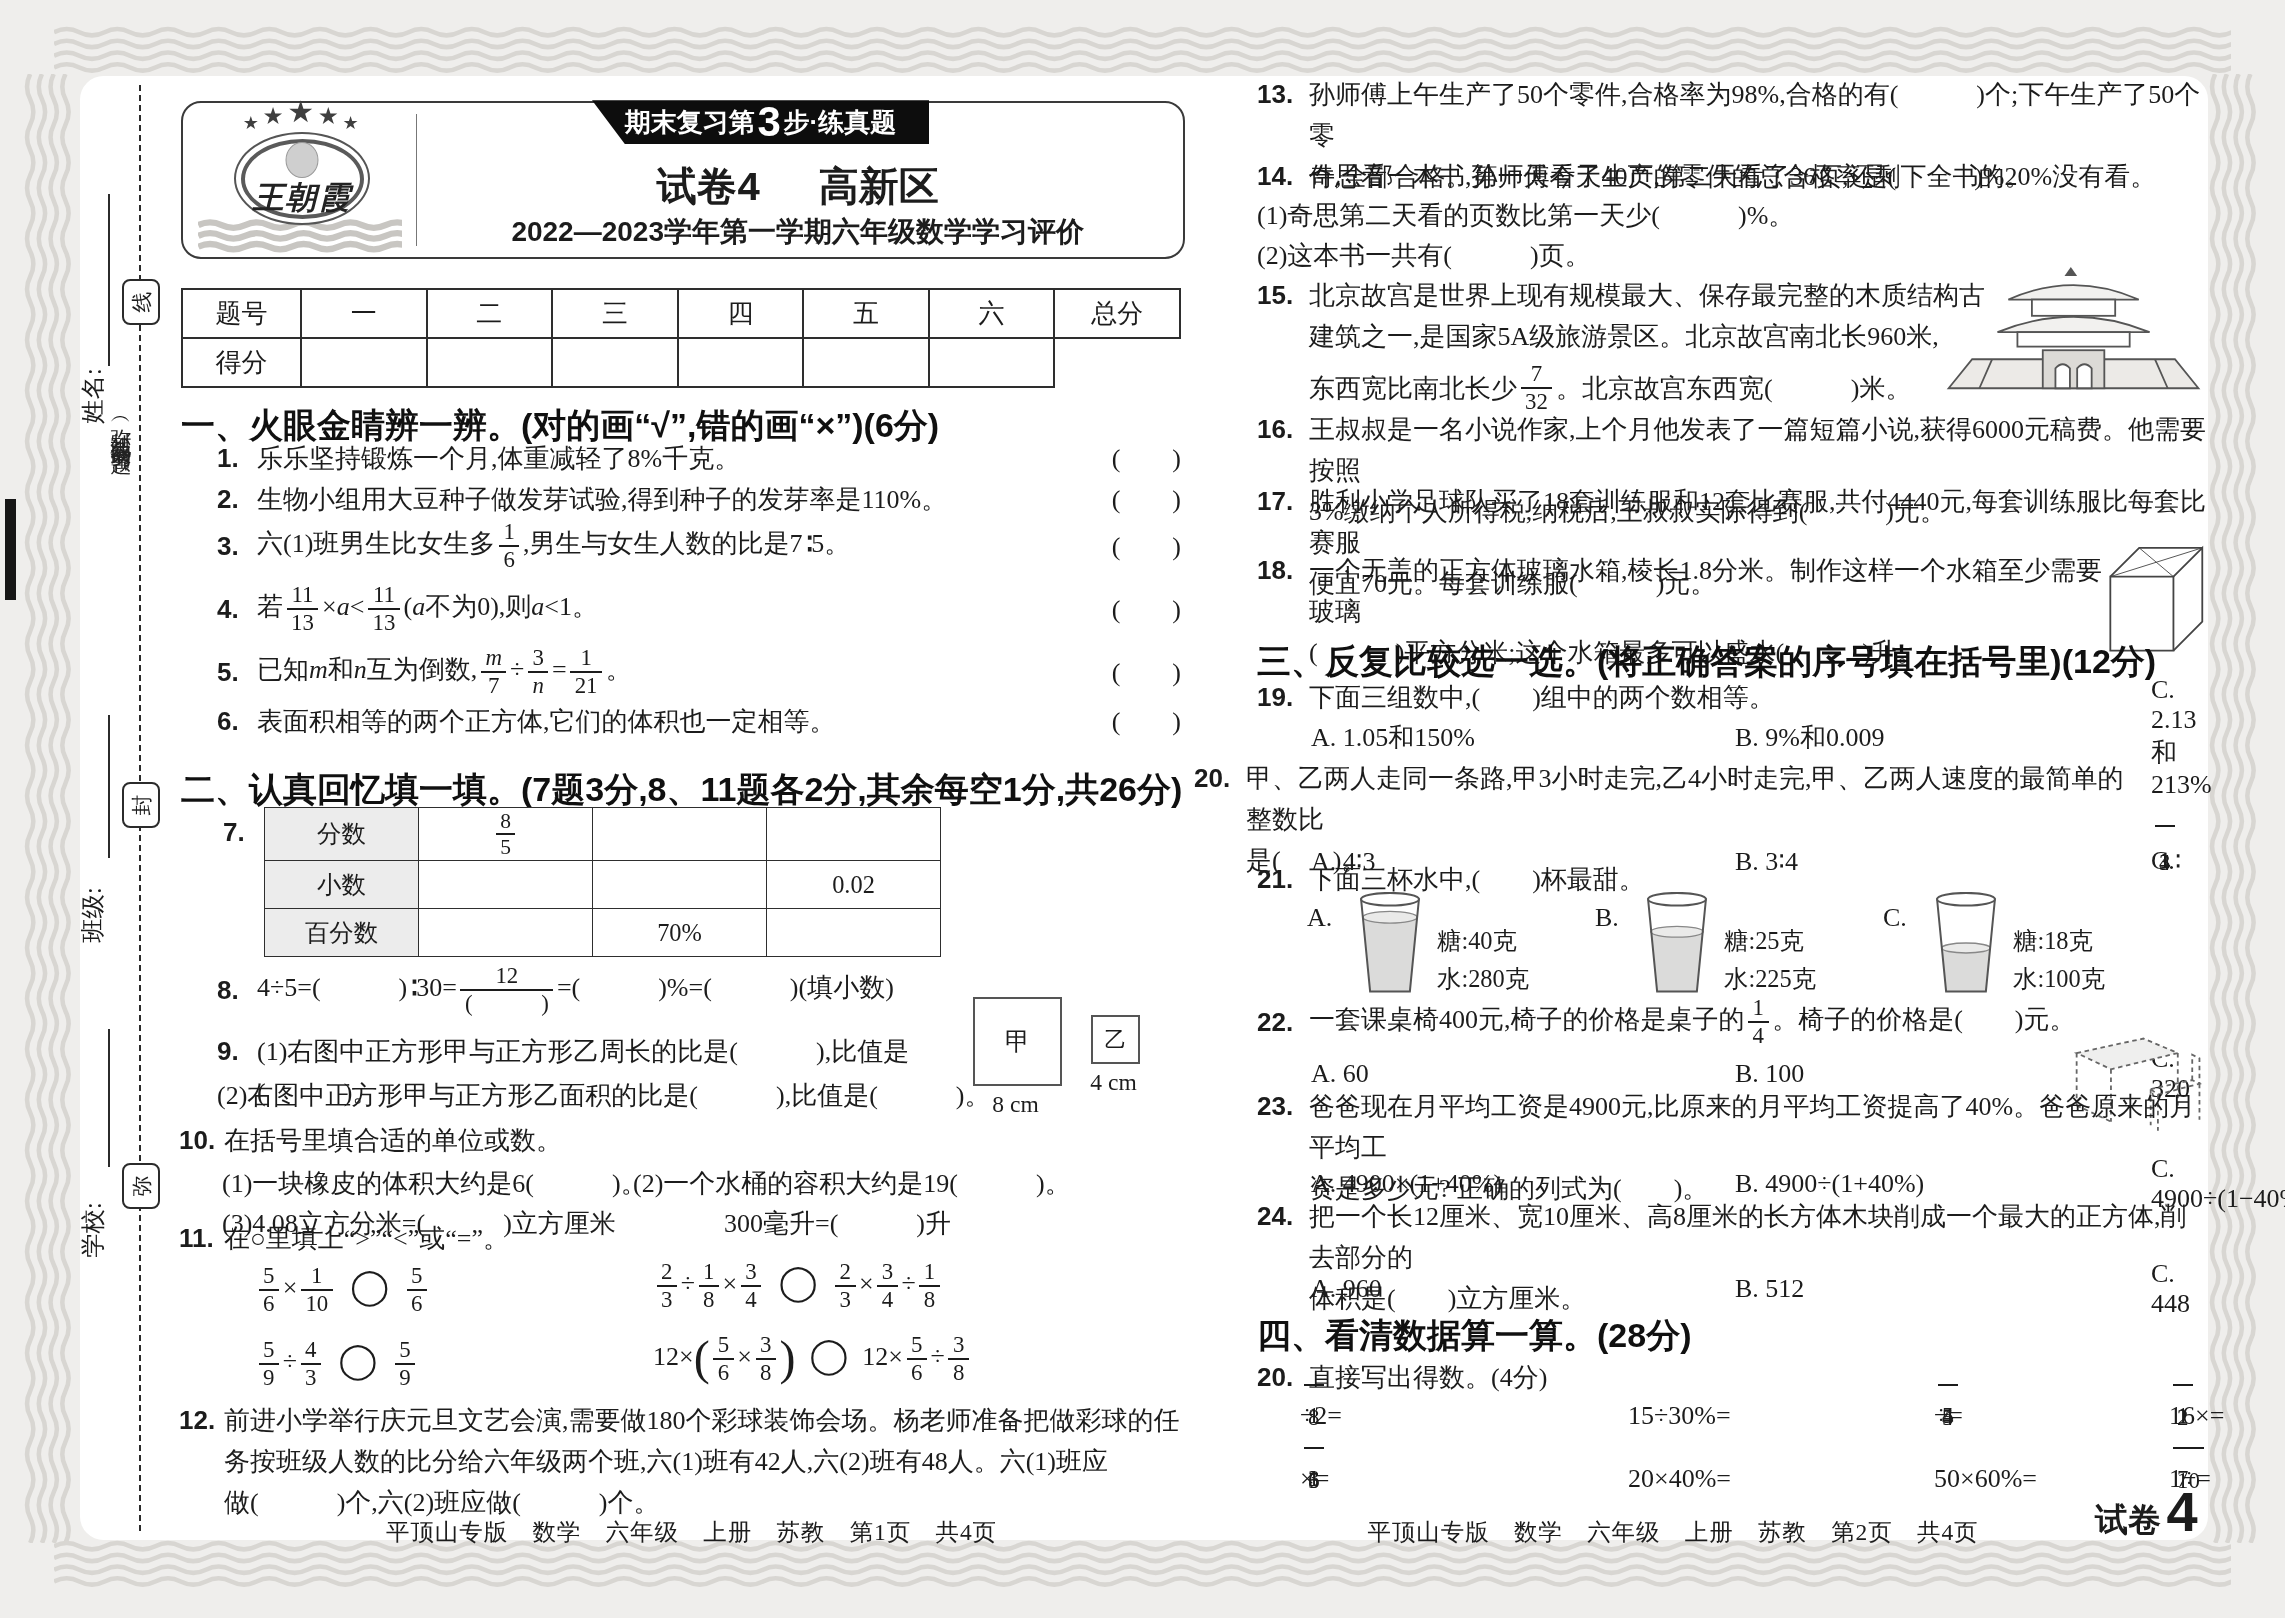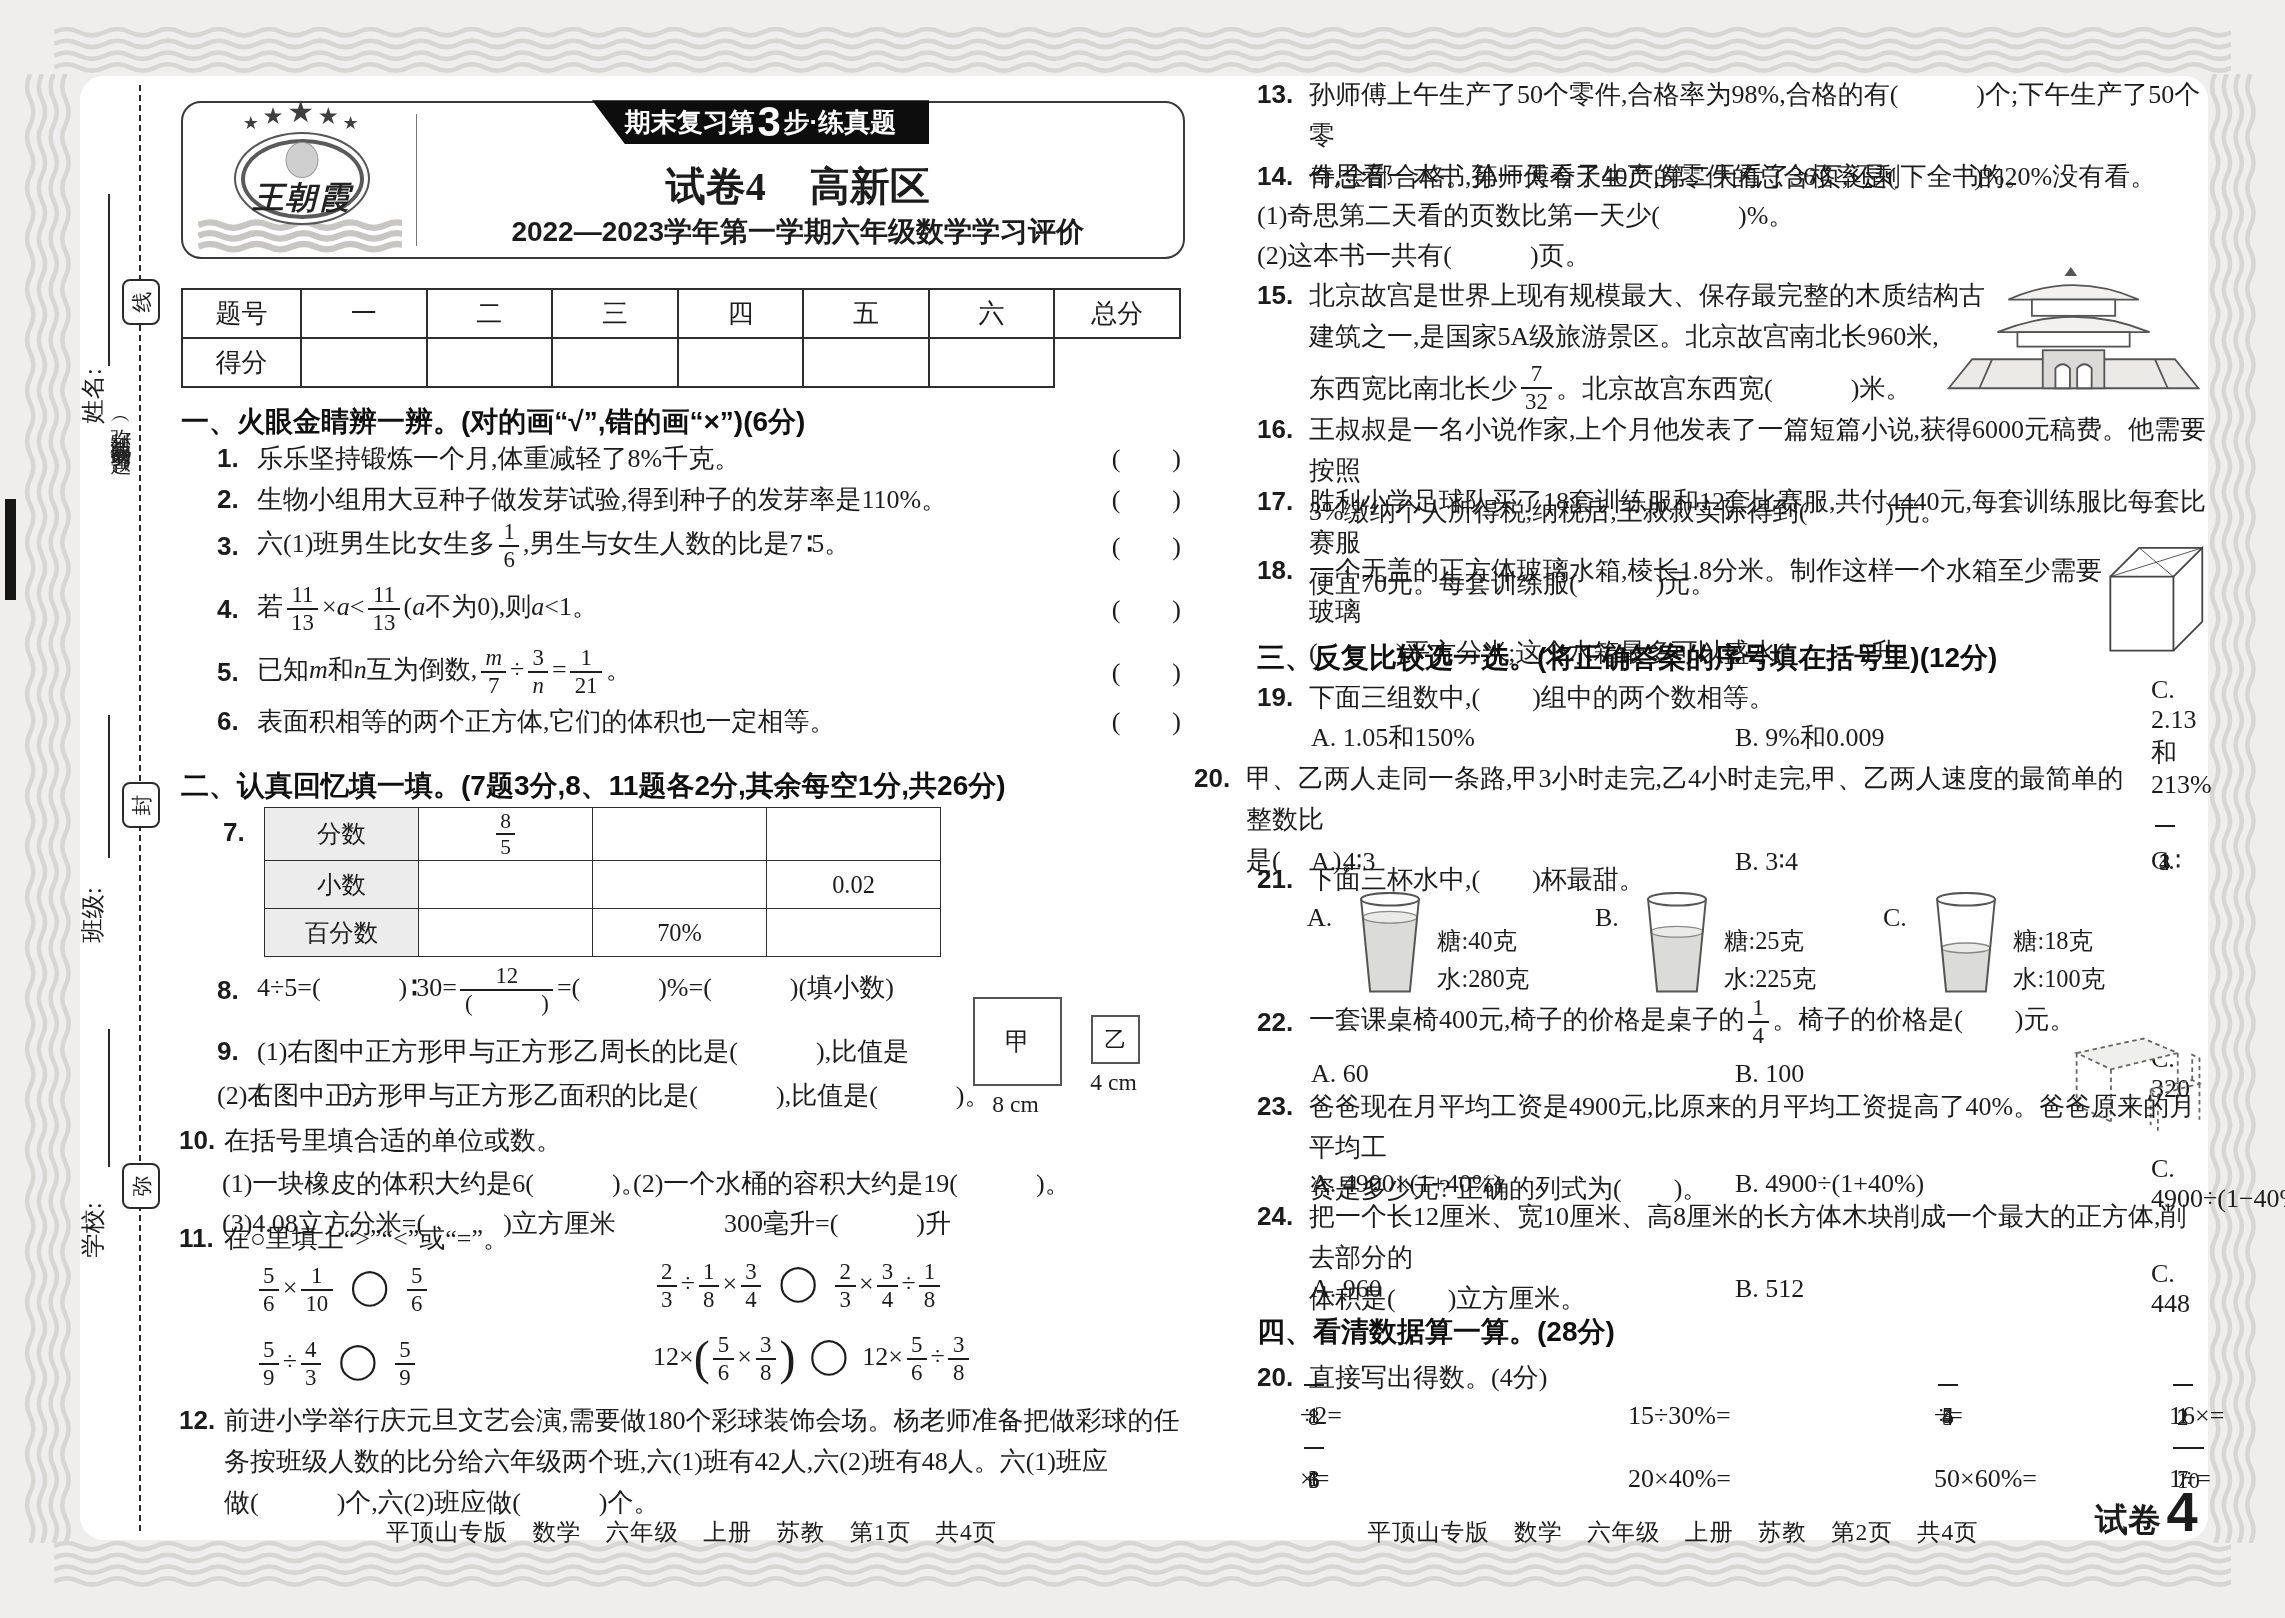--- a/index.html
+++ b/index.html
@@ -10,42 +10,42 @@
   svg.wv{position:absolute}
   
   .q{position:absolute;display:flex;align-items:flex-start;font-size:26px;line-height:41px}
   .q.center{align-items:center}
   .qn{font-family:"Liberation Sans",sans-serif;font-weight:bold;flex:0 0 40px}
   .qn.w50{flex-basis:45px}
   .qn.w58{flex-basis:52px}
   .qt{flex:1}
   .ln{line-height:41px}
   .sub{position:absolute;font-size:26px;line-height:41px}
-  .sec{position:absolute;font-family:"Liberation Sans",sans-serif;font-weight:bold;font-size:28px;color:#101010;white-space:nowrap}
+  .sec{position:absolute;font-family:"Liberation Sans",sans-serif;font-weight:bold;font-size:34px;color:#101010;white-space:nowrap}
   .titem{position:absolute;display:flex;align-items:center;font-size:26px}
   .titem .qt{flex:1}
   .brk{flex:0 0 auto;margin-left:9px}
   .opts{position:absolute;font-size:26px;height:72px}
   .opts span{position:absolute;top:0;display:inline-flex;align-items:center;height:100%}
   .optrow-short{height:42px}
   
   .frac{display:inline-grid;vertical-align:middle;margin:0 3.6px;line-height:1.12;font-size:0.88em}
   .frac>span{justify-self:stretch;text-align:center;padding:0 4.5px}
   .frac .fd{border-top:2px solid #1c1c1c}
   .bp{font-size:1.85em;font-weight:400;vertical-align:middle;line-height:.8}
   .cmp{font-size:1.35em;vertical-align:-2.7px;margin:0 7.2px}
   i{font-style:italic}
   
   .hbox{position:absolute;left:181px;top:101px;width:1000px;height:154px;border:2px solid #3a3a3a;border-radius:20px;background:#fff}
   .hdivider{position:absolute;left:233px;top:11px;bottom:11px;width:0;border-left:1.6px solid #777}
   .badge{position:absolute;left:409px;top:-2.7px;width:337px;height:44px;background:#0d0d0d;color:#fff;
          display:flex;align-items:center;justify-content:center;font-family:"Liberation Sans",sans-serif;
          font-weight:bold;font-size:26px;clip-path:polygon(0 0,100% 0,100% 100%,33px 100%)}
   .badge .step{font-size:42px;margin:0 2.7px;line-height:1}
-  .htitle{position:absolute;left:233px;right:3.6px;top:56px;text-align:center;font-family:Liberation Serif, serif;font-weight:bold;font-size:40px}
+  .htitle{position:absolute;left:233px;right:3.6px;top:56px;text-align:center;font-family:Liberation Mono, monospace;font-weight:bold;font-size:40px}
   .htitle .reg{margin-left:34px}
   .hsub{position:absolute;left:233px;right:3.6px;top:110px;text-align:center;font-family:"Liberation Sans",sans-serif;font-weight:bold;font-size:28px}
   .stars{position:absolute;left:12.7px;top:3.6px;width:210px;text-align:center;color:#3f3f3f}
   .stars span{display:inline-block;margin:0 1.8px}
   .oval{position:absolute;left:51px;top:29px;width:132px;height:89px;border:2.3px solid #555;border-radius:50%;background:#fff;z-index:2}
   .oval .ring{position:absolute;left:4.5px;top:4.5px;right:4.5px;bottom:4.5px;border:4.1px solid #5a5a5a;border-radius:50%}
   .oval .port{position:absolute;top:8.1px;left:50%;transform:translateX(-50%);width:31px;height:34px;border-radius:50%;background:#cfcfcf;border:1.4px solid #999}
   .oval .nm{position:absolute;left:0;right:0;top:43px;text-align:center;font-weight:bold;font-style:italic;font-size:31px;letter-spacing:1.8px;color:#222}
   
   table.score{position:absolute;left:181px;top:288px;border-collapse:collapse;table-layout:fixed;width:1000px;font-size:26px;text-align:center;font-family:"Liberation Serif",serif}

